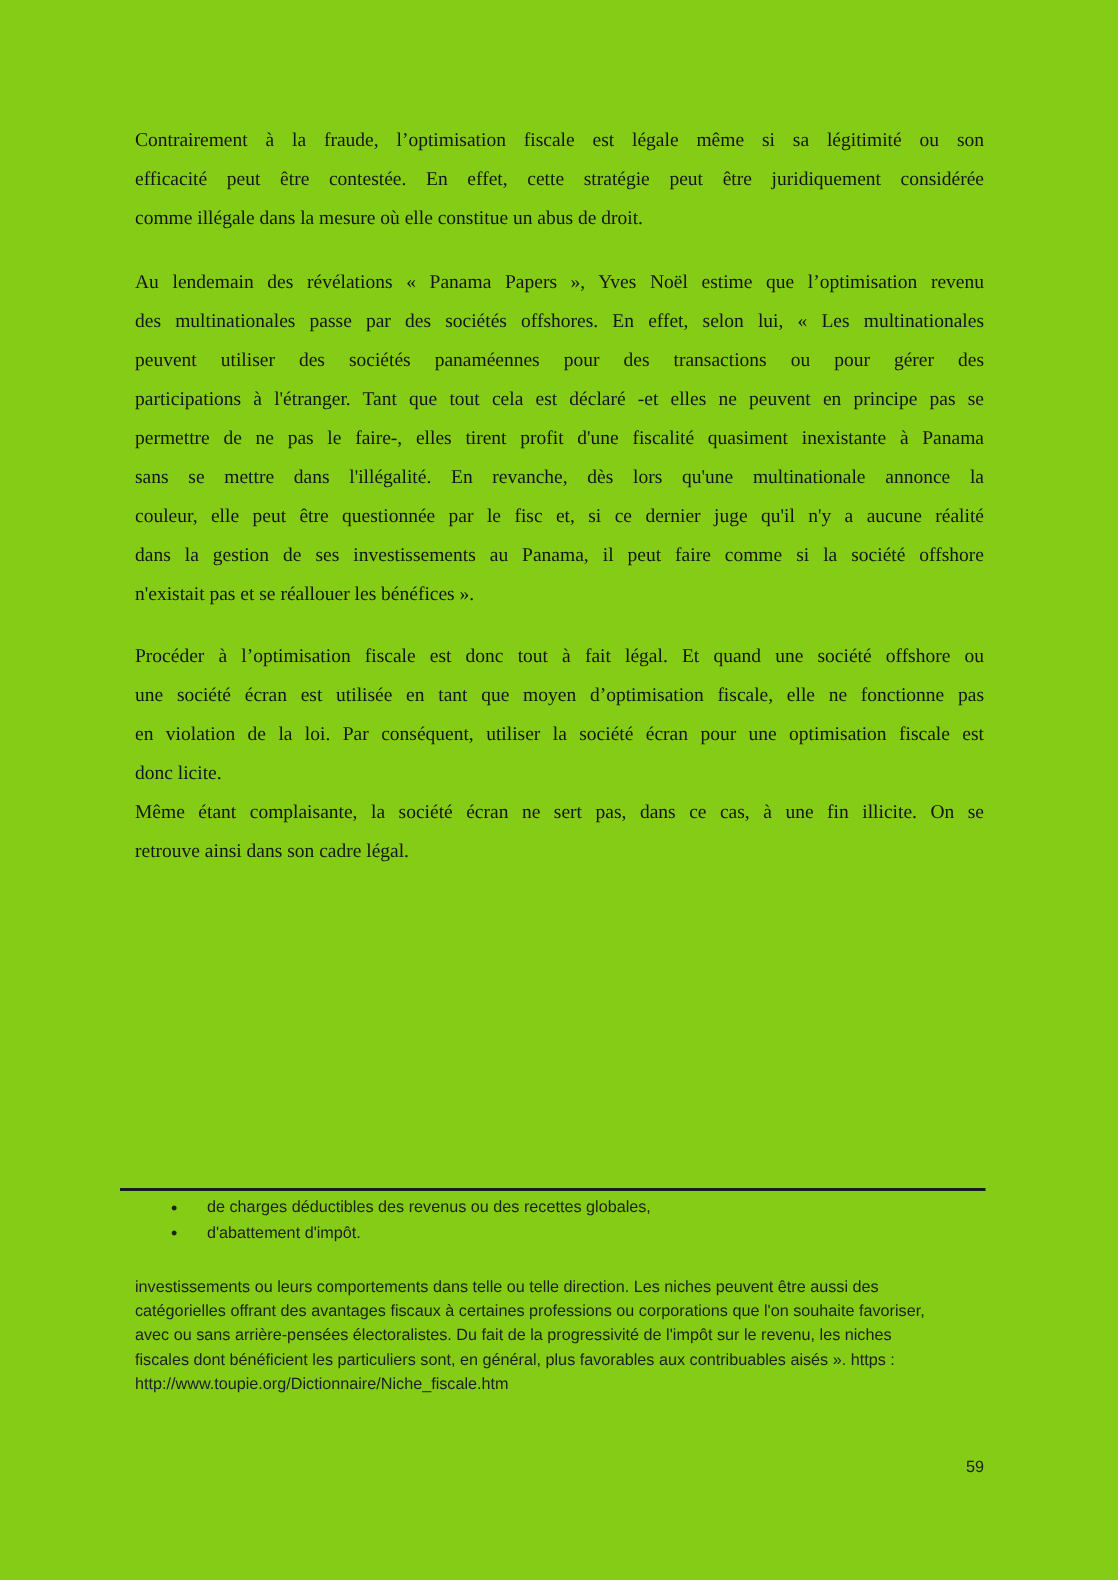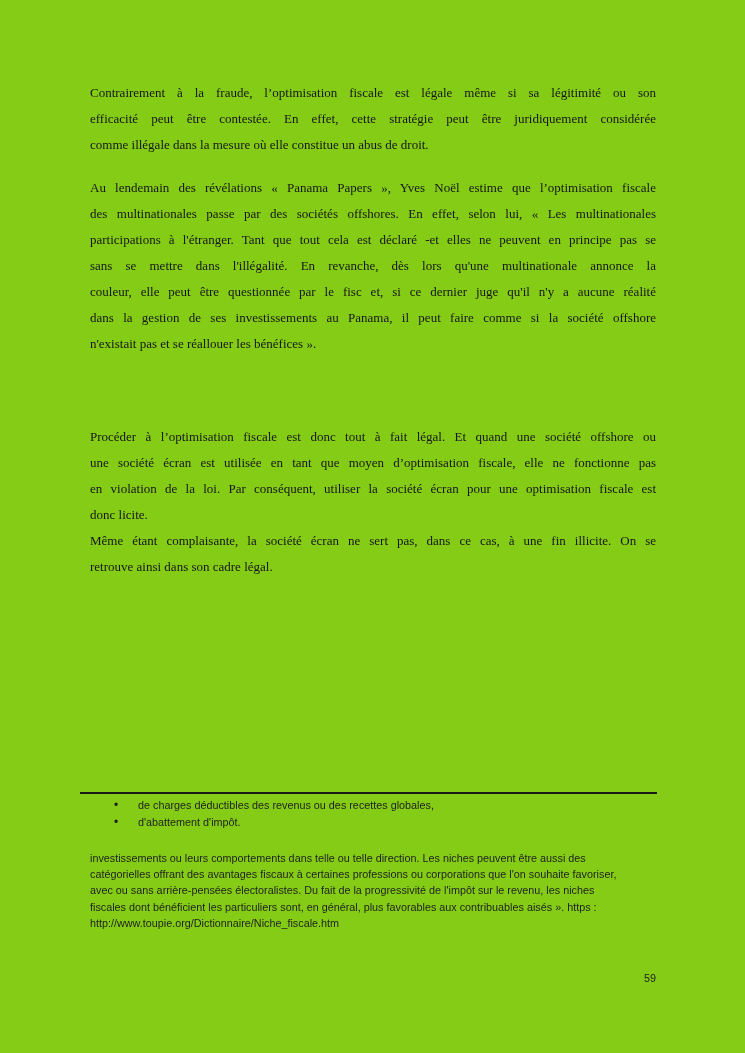--- a/index.html
+++ b/index.html
@@ -107,23 +107,25 @@
 
 <div class="page">
 
   <div class="para" id="para1">
     <div class="ln j">Contrairement à la fraude, l’optimisation fiscale est légale même si sa légitimité ou son</div>
     <div class="ln j">efficacité peut être contestée. En effet, cette stratégie peut être juridiquement considérée</div>
     <div class="ln lastln">comme illégale dans la mesure où elle constitue un abus de droit.</div>
   </div>
 
   <div class="para" id="para2">
-    <div class="ln j">Au lendemain des révélations « Panama Papers », Yves Noël estime que l’optimisation fiscale</div>
+    <div class="ln j">Au lendemain des révélations « Panama Papers », Yves Noël estime que l’optimisation revenu</div>
     <div class="ln j">des multinationales passe par des sociétés offshores. En effet, selon lui, « Les multinationales</div>
+    <div class="ln j">peuvent utiliser des sociétés panaméennes pour des transactions ou pour gérer des</div>
     <div class="ln j">participations à l'étranger. Tant que tout cela est déclaré -et elles ne peuvent en principe pas se</div>
+    <div class="ln j">permettre de ne pas le faire-, elles tirent profit d'une fiscalité quasiment inexistante à Panama</div>
     <div class="ln j">sans se mettre dans l'illégalité. En revanche, dès lors qu'une multinationale annonce la</div>
     <div class="ln j">couleur, elle peut être questionnée par le fisc et, si ce dernier juge qu'il n'y a aucune réalité</div>
     <div class="ln j">dans la gestion de ses investissements au Panama, il peut faire comme si la société offshore</div>
     <div class="ln lastln">n'existait pas et se réallouer les bénéfices ».</div>
   </div>
 
   <div class="para" id="para3">
     <div class="ln j">Procéder à l’optimisation fiscale est donc tout à fait légal. Et quand une société offshore ou</div>
     <div class="ln j">une société écran est utilisée en tant que moyen d’optimisation fiscale, elle ne fonctionne pas</div>
     <div class="ln j">en violation de la loi. Par conséquent, utiliser la société écran pour une optimisation fiscale est</div>

